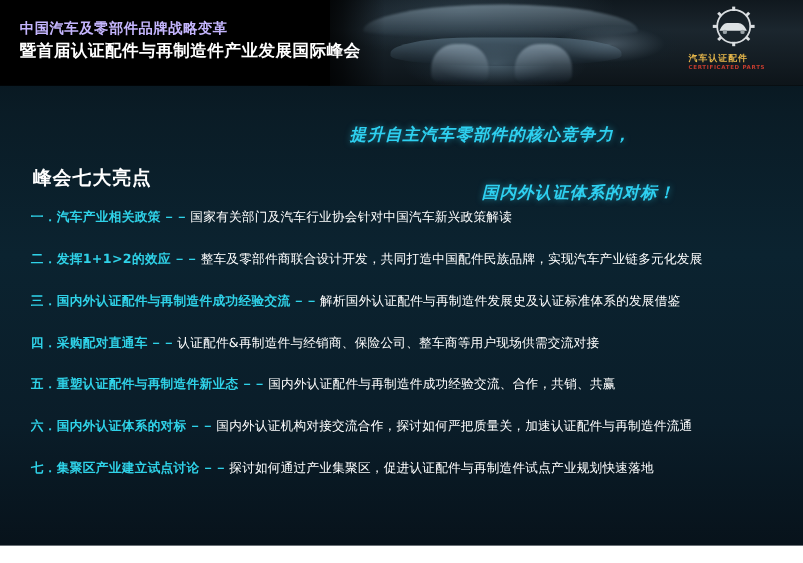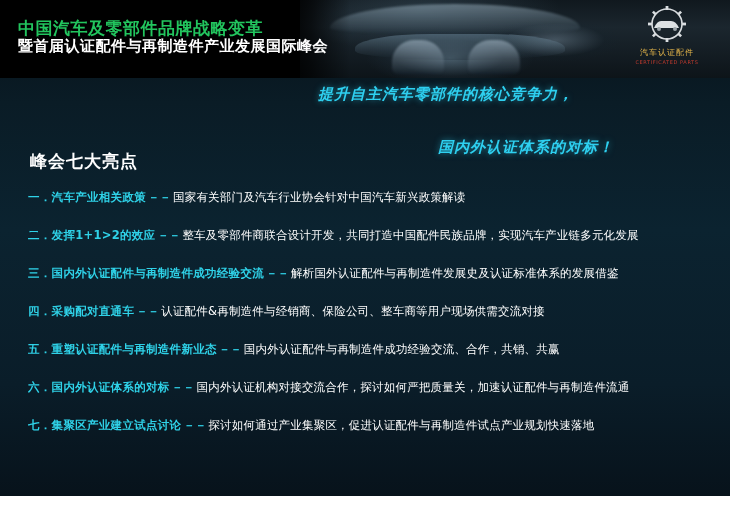--- a/index.html
+++ b/index.html
@@ -66,42 +66,42 @@
   .banner-fade {
     position: absolute;
     left: 280px; top: 0;
     width: 70px; height: 78px;
     background: linear-gradient(90deg, #000000 0%, rgba(0,0,0,0.65) 45%, rgba(0,0,0,0) 100%);
   }
 
   .banner-title-1 {
     position: absolute;
     left: 18px; top: 17px;
-    color: #22c55e;
-    font-size: 17px;
+    color: #c4b5fd;
+    font-size: 13px;
     font-weight: bold;
     letter-spacing: 0.5px;
     white-space: nowrap;
   }
   .banner-title-2 {
     position: absolute;
     left: 18px; top: 37px;
     color: #ffffff;
     font-size: 15px;
     font-weight: bold;
     letter-spacing: 0.5px;
     white-space: nowrap;
   }
 
   
   .logo-badge {
     position: absolute;
     right: 22px; top: 5px;
     width: 82px; height: 68px;
-    text-align: center;
+    font-weight: bold;
   }
   .logo-ring {
     position: relative;
     margin: 0 auto;
     width: 48px; height: 40px;
   }
   .logo-ring svg { display: block; }
   .logo-text-cn {
     margin-top: 2px;
     color: #e8b84b;
@@ -126,20 +126,21 @@
   .slogan-line {
     position: absolute;
     color: #2ed0f0;
     font-family: Liberation Serif, serif;
     font-size: 15px;
     font-weight: bold;
     font-style: italic;
     letter-spacing: 1px;
     text-shadow: 0 0 6px rgba(46,208,240,0.55);
     white-space: nowrap;
+    margin-top: 28px;
   }
   .slogan-1 { left: 318px; top: 7px; }
   .slogan-2 { left: 378px; top: 33px; }
   .slogan-3 { left: 438px; top: 60px; }
 
   
   .section-title {
     position: absolute;
     left: 30px; top: 150px;
     color: #ffffff;

